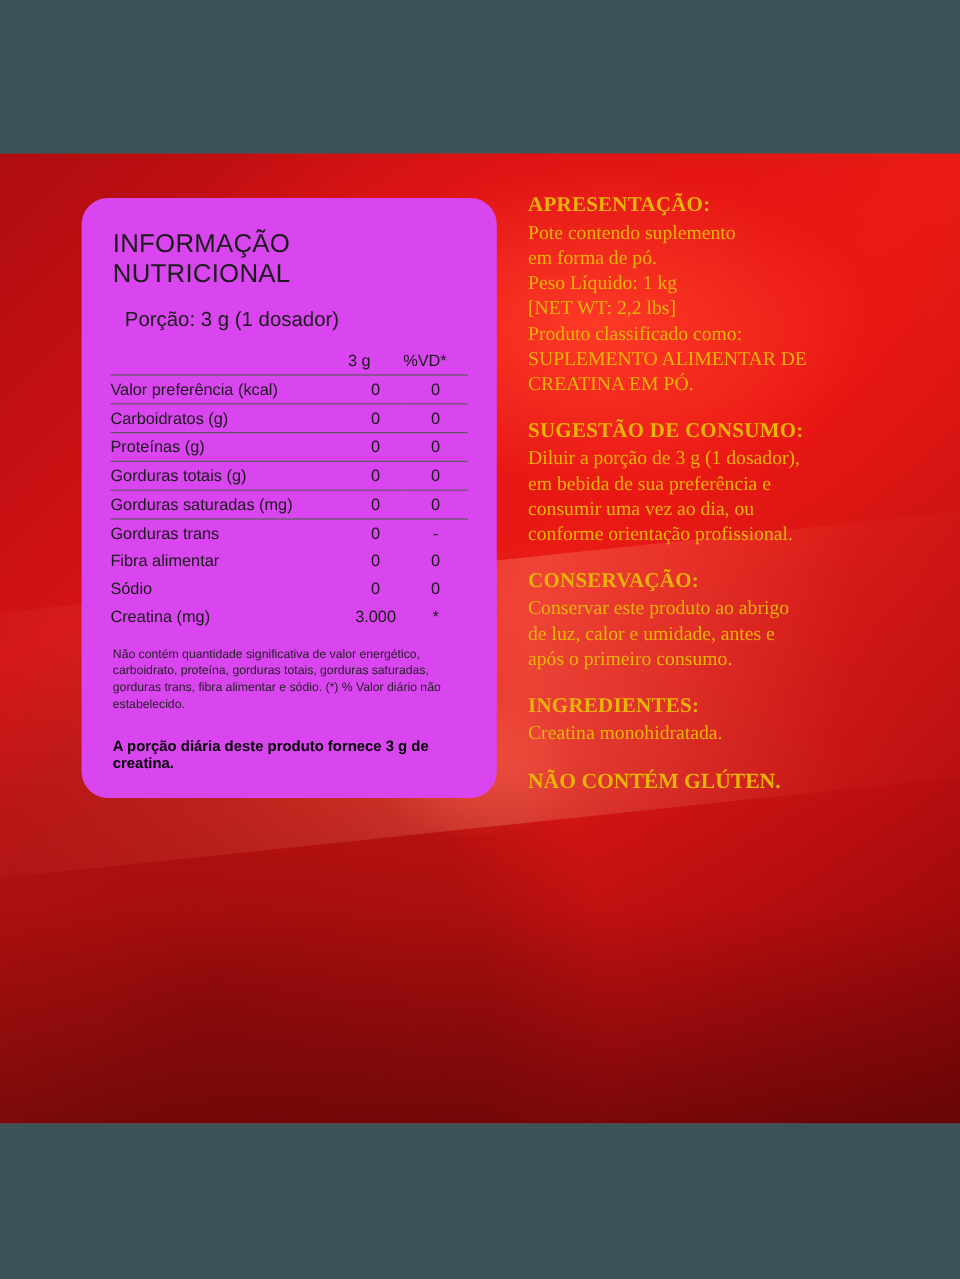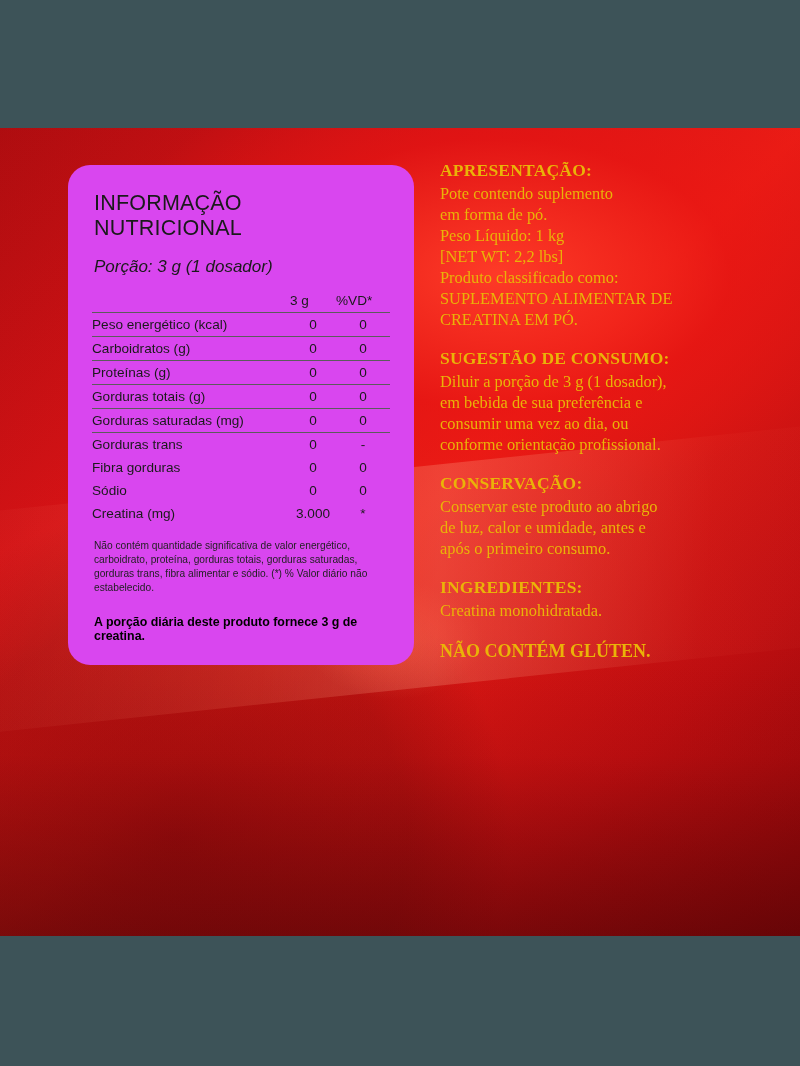--- a/index.html
+++ b/index.html
@@ -73,22 +73,21 @@
   }
   .nutri-title {
     font-size: 21.5px;
     letter-spacing: 0.2px;
     color: #1a1a1a;
     margin: 4px 0 16px 2px;
   }
   .portion {
     font-size: 17px;
     color: #1a1a1a;
-    margin: 0 0 12px 2px;
-    font-style: italic;
+    margin: 0 0 12px 12px;
   }
   table.nutri {
     width: 100%;
     border-collapse: collapse;
     font-size: 13.6px;
     color: #1a1a1a;
   }
   table.nutri th, table.nutri td {
     padding: 4px 0 4px 0;
     text-align: left;
@@ -172,21 +171,21 @@
     <table class="nutri">
       <thead>
         <tr>
           <th class="c1"></th>
           <th class="c2">3 g</th>
           <th class="c3">%VD*</th>
         </tr>
       </thead>
       <tbody>
         <tr class="ruled first">
-          <td class="c1">Peso energético (kcal)</td>
+          <td class="c1">Valor preferência (kcal)</td>
           <td class="c2">0</td>
           <td class="c3">0</td>
         </tr>
         <tr class="ruled">
           <td class="c1">Carboidratos (g)</td>
           <td class="c2">0</td>
           <td class="c3">0</td>
         </tr>
         <tr class="ruled">
           <td class="c1">Proteínas (g)</td>
@@ -202,21 +201,21 @@
           <td class="c1">Gorduras saturadas (mg)</td>
           <td class="c2">0</td>
           <td class="c3">0</td>
         </tr>
         <tr class="ruled">
           <td class="c1">Gorduras trans</td>
           <td class="c2">0</td>
           <td class="c3">-</td>
         </tr>
         <tr>
-          <td class="c1">Fibra gorduras</td>
+          <td class="c1">Fibra alimentar</td>
           <td class="c2">0</td>
           <td class="c3">0</td>
         </tr>
         <tr>
           <td class="c1">Sódio</td>
           <td class="c2">0</td>
           <td class="c3">0</td>
         </tr>
         <tr>
           <td class="c1">Creatina (mg)</td>

